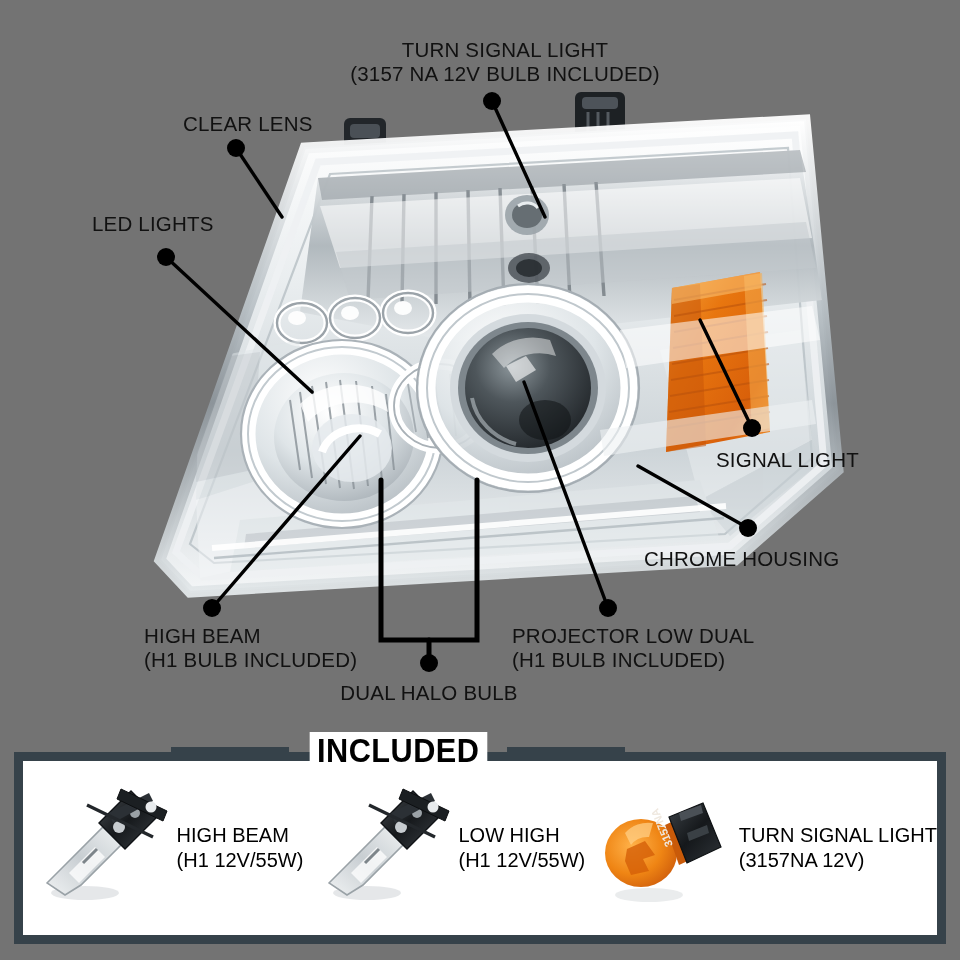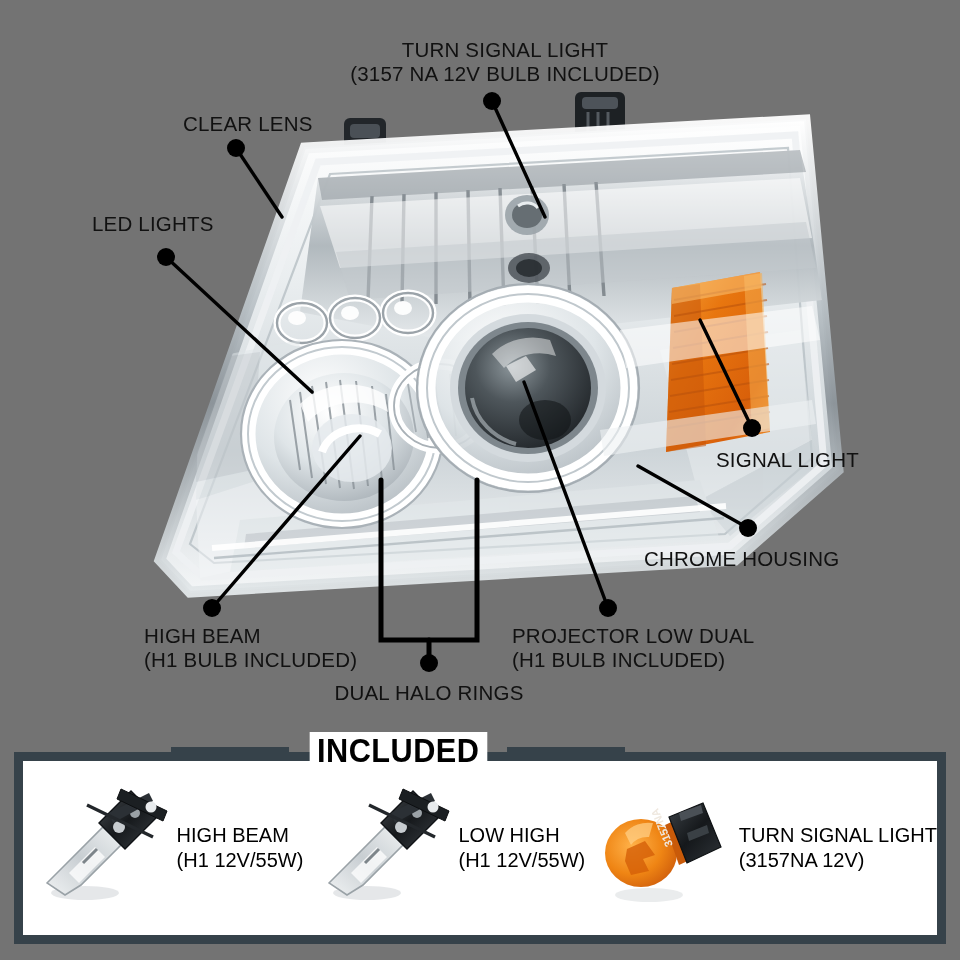--- a/index.html
+++ b/index.html
@@ -269,21 +269,21 @@
 
   <div class="callout" style="left:92px;top:212px;">LED LIGHTS</div>
 
   <div class="callout" style="left:716px;top:448px;">SIGNAL LIGHT</div>
 
   <div class="callout" style="left:644px;top:547px;">CHROME HOUSING</div>
 
   <div class="callout" style="left:144px;top:624px;">HIGH BEAM
 (H1 BULB INCLUDED)</div>
 
-  <div class="callout ctr" style="left:429px;top:681px;">DUAL HALO RINGS</div>
+  <div class="callout ctr" style="left:429px;top:681px;">DUAL HALO BULB</div>
 
   <div class="callout" style="left:512px;top:624px;">PROJECTOR LOW DUAL
 (H1 BULB INCLUDED)</div>
 
   <div id="included">
     <div id="inc-items">
 
       <div class="inc-item">
         <svg class="inc-art" viewBox="0 0 150 130">
           <defs>

